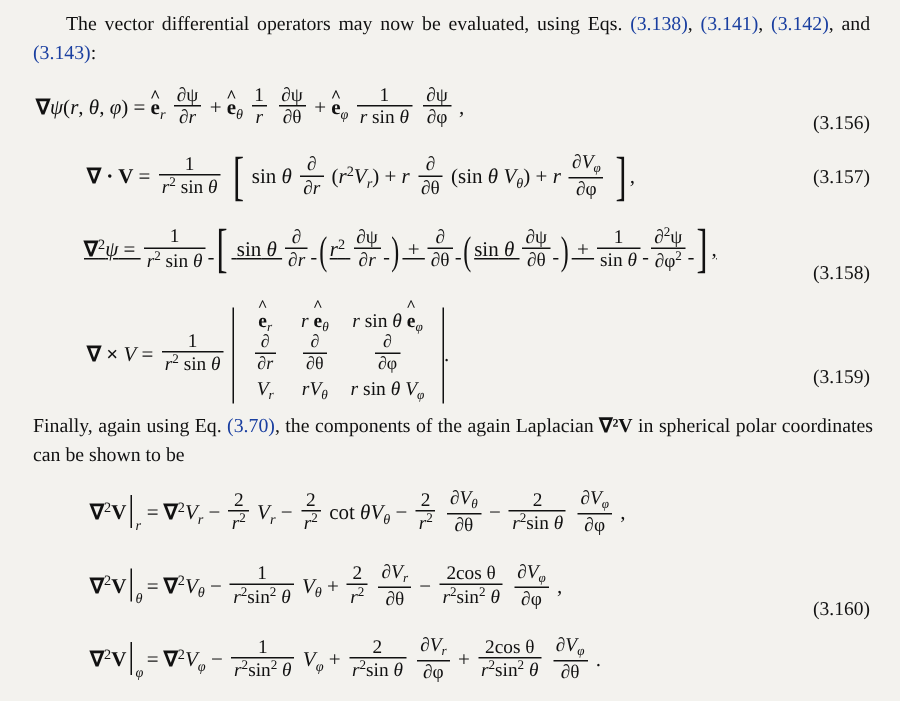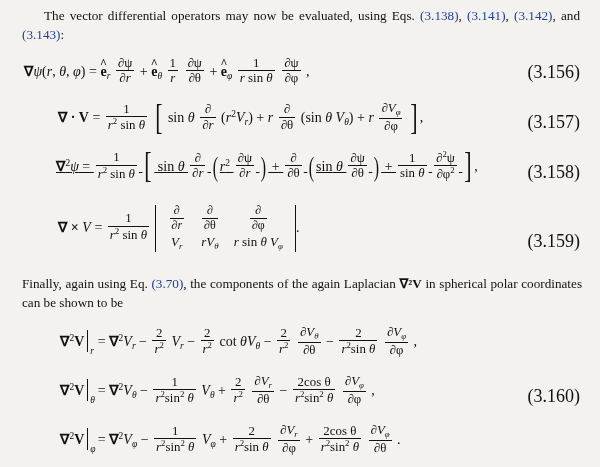--- a/index.html
+++ b/index.html
@@ -109,22 +109,23 @@
     line-height: 0.8;
   }
   .eqline {
     position: absolute;
     white-space: nowrap;
   }
   .eqnum {
     position: absolute;
     right: 20px;
     font-family: "Liberation Serif", serif;
-    font-size: 18px;
-    font-style: normal;
+    font-size: 13px;
+    font-style: normal;
+    margin-top: 12px;
   }
   
   .det {
     display: inline-block;
     vertical-align: middle;
     border-left: 1.1px solid #111;
     border-right: 1.1px solid #111;
     padding: 1px 5px;
   }
   .det table {
@@ -187,21 +188,21 @@
     <span class="frac"><span class="num up">1</span><span class="den"><i>r</i><span class="sup">2</span> <span class="up">sin</span> θ</span></span>
     <span class="bigbr">[</span>
     <span class="up">sin</span> θ
     <span class="frac"><span class="num up">∂</span><span class="den up">∂<i>r</i></span></span>
     <span class="up">(</span><i>r</i><span class="sup">2</span><i>V</i><span class="sub">r</span><span class="up">) + </span><i>r</i>
     <span class="frac"><span class="num up">∂</span><span class="den up">∂θ</span></span>
     <span class="up">(sin</span> θ <i>V</i><span class="sub">θ</span><span class="up">) + </span><i>r</i>
     <span class="frac"><span class="num up">∂<i>V</i><span class="sub">φ</span></span><span class="den up">∂φ</span></span>
     <span class="bigbr">]</span><span class="up">,</span>
   </div>
-  <div class="eqnum" style="top:112px;">(3.157)</div>
+  <div class="eqnum" style="top:98px;">(3.157)</div>
 
   <div class="eqline math" style="left:56px; top:152px;text-decoration:underline;">
     <span class="bf">∇</span><span class="sup">2</span><span>ψ</span><span class="up"> = </span>
     <span class="frac"><span class="num up">1</span><span class="den"><i>r</i><span class="sup">2</span> <span class="up">sin</span> θ</span></span>
     <span class="bigbr">[</span>
     <span class="up">sin</span> θ
     <span class="frac"><span class="num up">∂</span><span class="den up">∂<i>r</i></span></span>
     <span class="medbr">(</span><i>r</i><span class="sup">2</span>
     <span class="frac"><span class="num up">∂ψ</span><span class="den up">∂<i>r</i></span></span>
     <span class="medbr">)</span><span class="up"> + </span>
@@ -214,20 +215,25 @@
     <span class="bigbr">]</span><span class="up">,</span>
   </div>
   <div class="eqnum" style="top:162px;">(3.158)</div>
 
   <div class="eqline math" style="left:58px; top:205px;">
     <span class="bf">∇ × </span><i>V</i><span class="up"> = </span>
     <span class="frac"><span class="num up">1</span><span class="den"><i>r</i><span class="sup">2</span> <span class="up">sin</span> θ</span></span>
     <span class="det">
       <table>
         <tbody>
+            <tr>
+          <td><span class="hat bf">e</span><span class="sub">r</span></td>
+          <td><i>r</i> <span class="hat bf">e</span><span class="sub">θ</span></td>
+          <td><i>r</i> <span class="up">sin</span> θ <span class="hat bf">e</span><span class="sub">φ</span></td>
+        </tr>
         <tr>
           <td><span class="frac"><span class="num up">∂</span><span class="den up">∂<i>r</i></span></span></td>
           <td><span class="frac"><span class="num up">∂</span><span class="den up">∂θ</span></span></td>
           <td><span class="frac"><span class="num up">∂</span><span class="den up">∂φ</span></span></td>
         </tr>
         <tr>
           <td><i>V</i><span class="sub">r</span></td>
           <td><i>r</i><i>V</i><span class="sub">θ</span></td>
           <td><i>r</i> <span class="up">sin</span> θ <i>V</i><span class="sub">φ</span></td>
         </tr>

